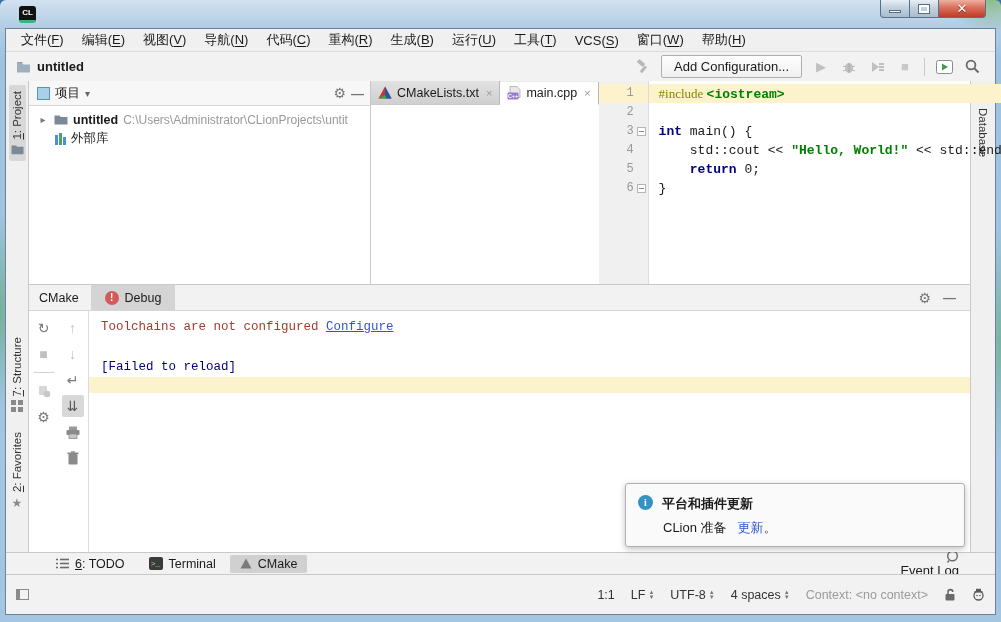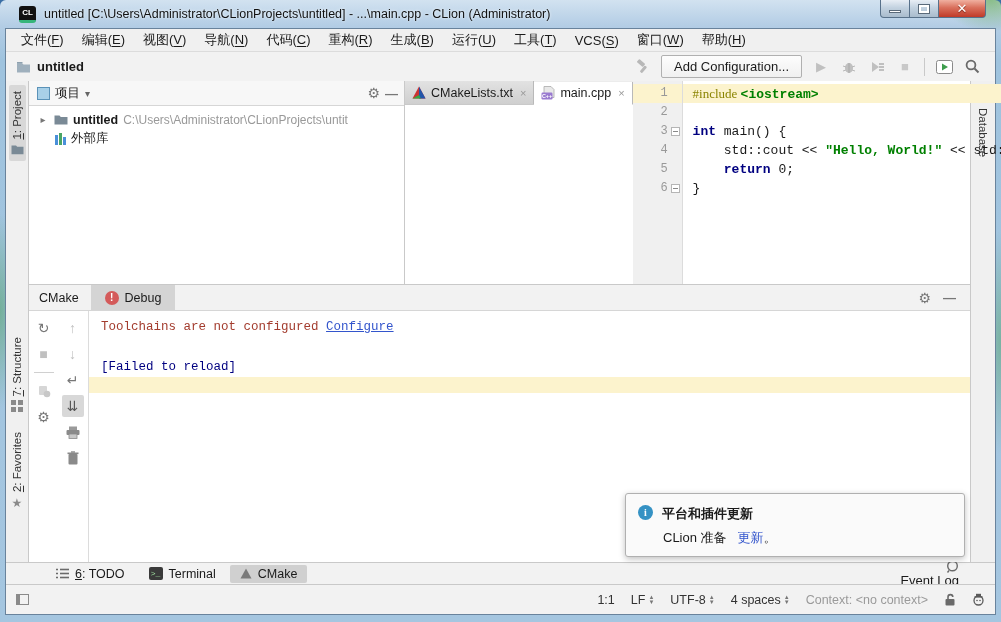--- a/index.html
+++ b/index.html
@@ -56,21 +56,21 @@
   .vtab{display:flex;flex-direction:column;align-items:center;gap:4px;padding:6px 2px;border-radius:2px;}
   .vtab.sel{background:#d8d8d8;}
   .vtext-up{writing-mode:vertical-rl;transform:rotate(180deg);font-size:11.5px;color:#333;white-space:nowrap;}
   .vtext-down{writing-mode:vertical-rl;font-size:11.5px;color:#333;white-space:nowrap;}
   .sp{flex:none;}
 
   .center{flex:1;display:flex;flex-direction:column;min-width:0;}
   .upper{height:203px;display:flex;flex:none;min-width:0;}
 
   
-  .proj{width:376px;flex:none;background:#fff;border-right:1px solid #c9c9c9;display:flex;flex-direction:column;}
+  .proj{width:342px;flex:none;background:#fff;border-right:1px solid #c9c9c9;display:flex;flex-direction:column;}
   .proj-head{height:25px;display:flex;align-items:center;gap:5px;padding:0 6px 0 8px;border-bottom:1px solid #d6d6d6;background:#f7f7f7;}
   .proj-title{font-size:12.5px;}
   .chev{color:#666;font-size:10px;}
   .flex1{flex:1;}
   .gear{color:#777;font-size:14px;}
   .mini{color:#777;font-size:13px;font-weight:bold;}
   .tree{padding-top:4px;overflow:hidden;}
   .trow{height:19px;display:flex;align-items:center;gap:5px;white-space:nowrap;font-size:12.5px;}
   .trow .tw{width:12px;text-align:center;color:#777;font-size:10px;flex:none;}
   .tname-b{font-weight:bold;}
@@ -129,21 +129,21 @@
   .info-ic{width:15px;height:15px;border-radius:50%;background:#3592c4;color:#fff;font-size:10px;font-weight:bold;
     display:flex;align-items:center;justify-content:center;flex:none;font-family:"Liberation Serif",serif;}
 
   
   .btools{height:22px;background:#f2f2f2;border-top:1px solid #c9c9c9;display:flex;align-items:center;flex:none;padding:0 10px 0 40px;gap:4px;}
   .btool{display:flex;align-items:center;gap:6px;padding:2px 10px;font-size:12.5px;border-radius:2px;}
   .btool.sel{background:#d0d0d0;}
   .btools-right{margin-left:auto;display:flex;align-items:flex-end;gap:0;padding-right:26px;flex-direction:column;}
 
   
-  .status{height:30px;background:#f2f2f2;border-top:1px solid #c9c9c9;display:flex;align-items:center;flex:none;padding:4px 10px;font-size:12.5px;color:#333;}
+  .status{height:40px;background:#f2f2f2;border-top:1px solid #c9c9c9;display:flex;align-items:center;flex:none;padding:4px 10px;font-size:12.5px;color:#333;}
   .st-right{margin-left:auto;display:flex;align-items:center;gap:16px;}
   .st-item{display:flex;align-items:center;gap:3px;white-space:nowrap;}
   .gray{color:#9a9a9a;}
   .updown{display:inline-flex;flex-direction:column;line-height:4px;font-size:6px;color:#777;gap:1px;}
   .tw-toggle{width:13px;height:11px;border:1px solid #8a8a8a;border-left-width:4px;background:#f2f2f2;}
 
   
   .ic{display:inline-flex;align-items:center;justify-content:center;flex:none;}
   svg{display:block;}
   .term-ic{width:14px;height:13px;background:#3a3a3a;border-radius:2px;color:#9fdf9f;font-size:8px;
@@ -161,21 +161,20 @@
     display:flex;align-items:center;justify-content:center;}
   .projview-ic{width:13px;height:13px;background:#a8d0e8;border:1px solid #5a92b8;}
 </style>
 </head>
 <body>
 
 <div id="win">
 
   <div class="titlebar">
     <div class="app-logo">CL</div>
-    <div class="win-title">untitled [C:\Users\Administrator\CLionProjects\untitled] - ...\main.cpp - CLion (Administrator)</div>
     <div class="win-btns">
       <div class="wbtn min">
           <span class="glyph-min"></span>
         </div>
       <div class="wbtn max">
           <span class="glyph-max"></span>
         </div>
       <div class="wbtn close">
           <span class="glyph-x">✕</span>
         </div>

